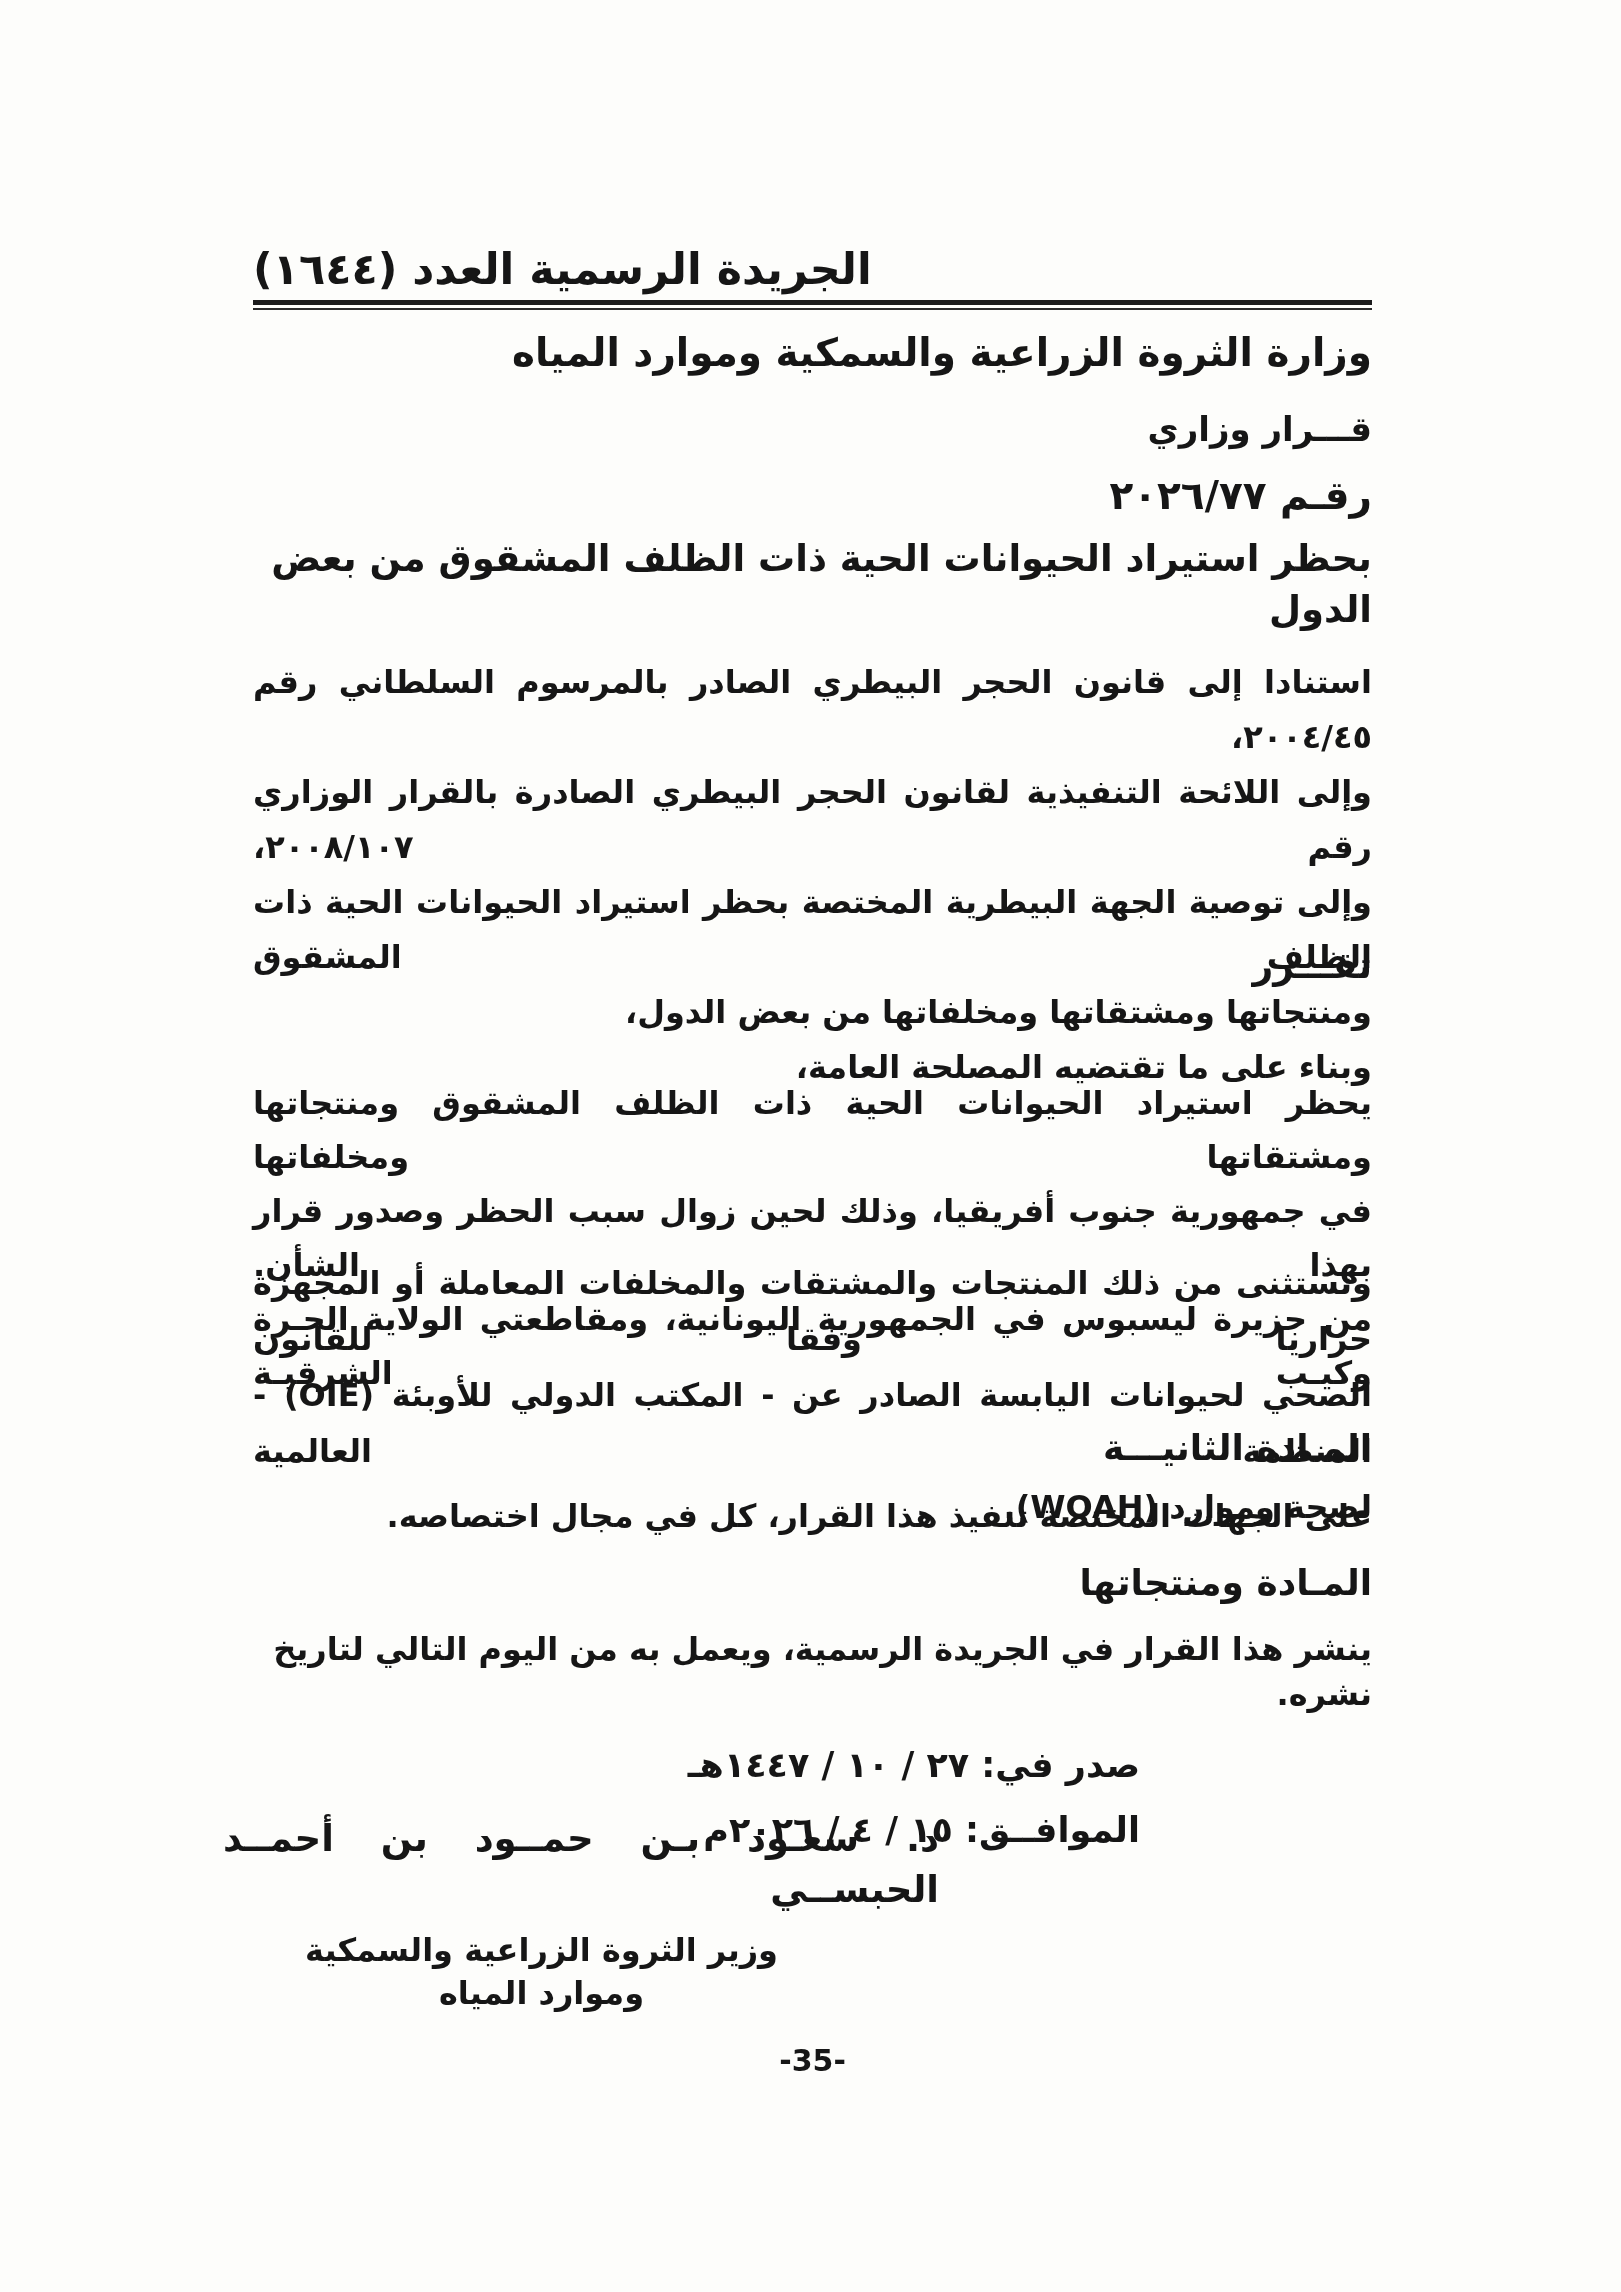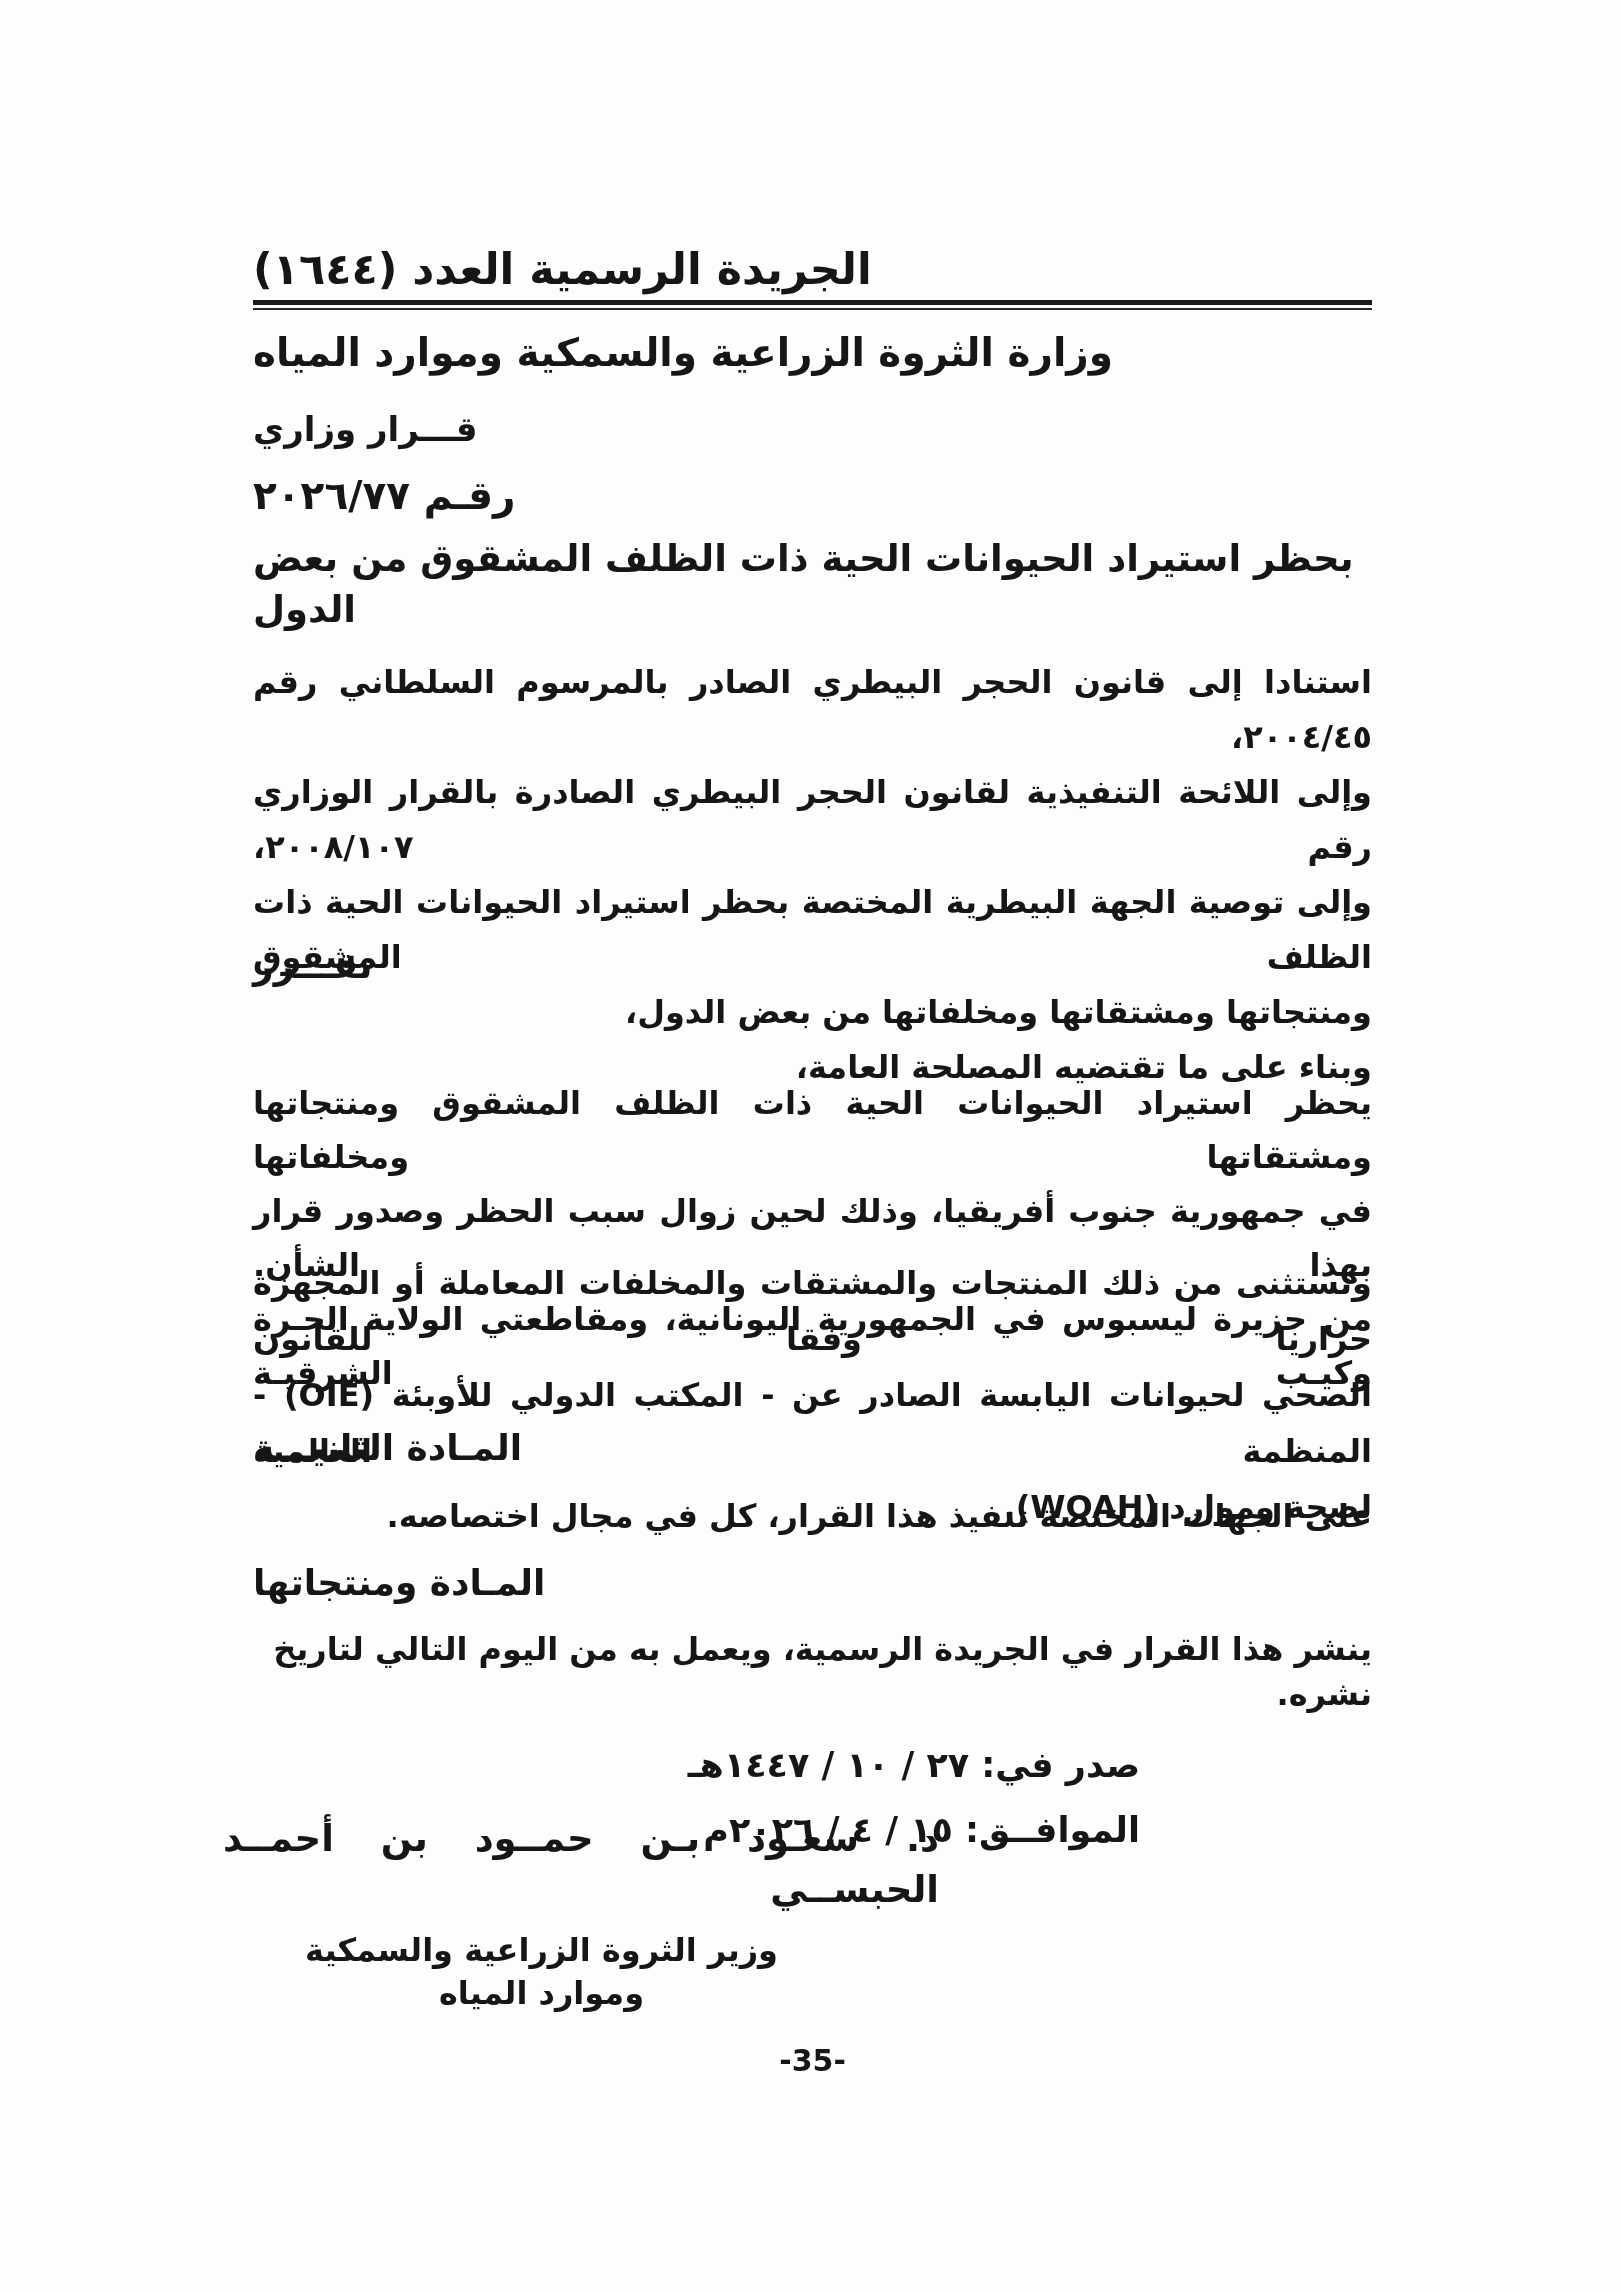--- a/index.html
+++ b/index.html
@@ -9,21 +9,21 @@
     width:1621px;height:2293px;
     margin:0 auto;
     background:#fdfdfb;
     color:#161616;
     font-family:"DejaVu Sans",sans-serif;
     font-weight:700;
     direction:rtl;
     overflow:hidden;
   }
   .blk{position:absolute;left:253px;width:1119px;}
-  .center{text-align:left;}
+  .center{text-align:right;}
   .alignleft{text-align:left;}
   .alignright{text-align:right;}
   .jfull{text-align:justify;text-align-last:justify;}
   .jfull > div.full{text-align:justify;text-align-last:justify;}
   .jfull > div.endline{text-align:right;text-align-last:right;}
 
   .gazette-header{top:247px;font-size:43px;line-height:45px;}
   .rule{top:300px;}
   .rule .thick{height:4.9px;background:#1b1b1b;}
   .rule .thin{height:2px;background:#2a2a2a;margin-top:2.9px;}

